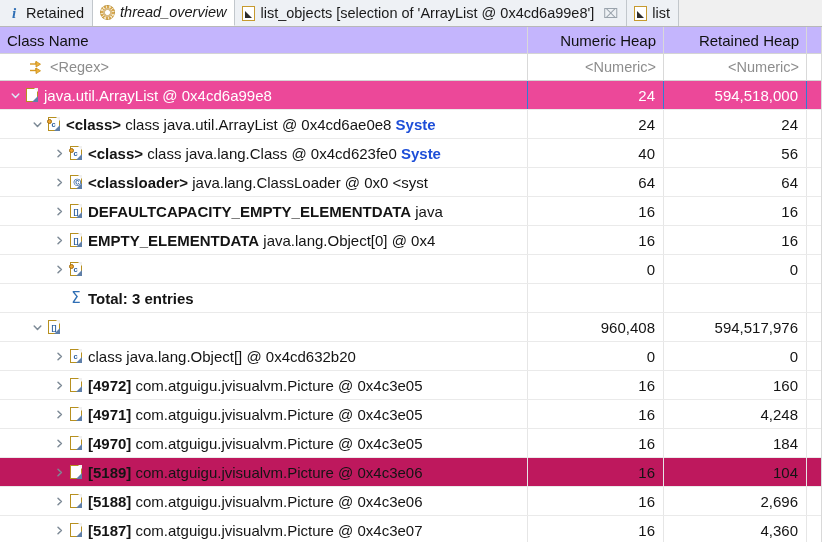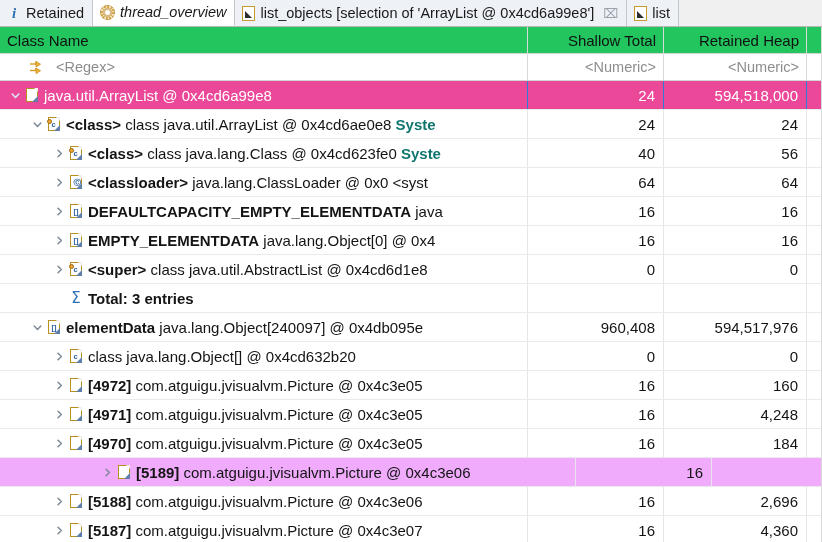--- a/index.html
+++ b/index.html
@@ -99,21 +99,21 @@
     border-left: 7px solid #2b2b2b;
     border-top: 7px solid transparent;
   }
 
   
   .table-wrap { position: relative; width: 822px; height: 515px; background: #fff; }
 
   .colhead {
     display: flex;
     height: 27px;
-    background: #22c55e;
+    background: #c4b5fd;
     border-bottom: 1px solid #d4d4d4;
     align-items: center;
   }
   .colhead .cell {
     font-size: 15px;
     color: #111;
     height: 27px;
     line-height: 27px;
     padding: 0 7px;
   }
@@ -134,39 +134,39 @@
 
   .c-name  { width: 528px; flex: 0 0 528px; position: relative; overflow: hidden;
              border-right: 1px solid #d9d9d9; }
   .c-sh    { width: 136px; flex: 0 0 136px; text-align: right; overflow: hidden;
              border-right: 1px solid #d9d9d9; }
   .c-rh    { width: 143px; flex: 0 0 143px; text-align: right; overflow: hidden;
              border-right: 1px solid #d9d9d9; }
   .c-pad   { flex: 1 1 auto; }
 
   .filter-name-inner {
-    display: flex; align-items: center; gap: 12px;
+    display: flex; align-items: center; gap: 6px;
     padding-left: 28px; height: 27px;
   }
   .regex-icon {
     width: 16px; height: 15px; position: relative; flex: 0 0 auto;
   }
   .regex-icon svg { display: block; }
 
   
   .rows { position: relative; }
   .row {
     display: flex;
     height: 29px;
     align-items: stretch;
     border-bottom: 1px solid #eaeaea;
     background: #ffffff;
   }
   .row.sel-primary { background: #ec4899; }
-  .row.sel-light   { background: #f0abfc; padding-left: 48px; }
+  .row.sel-light   { background: #be185d; }
 
   .row .c-name {
     display: flex; align-items: center;
     font-size: 15px; color: #141414;
     border-right: 1px solid #e6e6e6;
     white-space: nowrap;
   }
   .row .c-sh, .row .c-rh {
     display: flex; align-items: center; justify-content: flex-end;
     font-size: 15px; color: #141414;
@@ -189,21 +189,21 @@
     cursor: pointer;
     user-select: none;
   }
   .row.sel-primary .twisty { color: #dbe9f7; }
   .twisty.none { visibility: hidden; }
   .twisty svg { display: block; }
 
   .row-icon { flex: 0 0 auto; width: 18px; height: 29px; display:flex; align-items:center; justify-content:center; }
   .row-text { padding-left: 3px; overflow: hidden; text-overflow: clip; white-space: nowrap; }
   .row-text b { font-weight: 700; }
-  .sys { color: #0f766e; font-weight: 700; margin-top: 28px; }
+  .sys { color: #1d4ed8; font-weight: 700; margin-top: 28px; }
 
   
   .nic { position: relative; display: inline-block; }
   .nic-doc {
     width: 12px; height: 14px;
     background: #ffffff;
     border: 1.1px solid #b7901f;
     border-top-right-radius: 0;
   }
   .nic-doc::after {
@@ -275,21 +275,21 @@
       <span class="ic ic-doc-tri"></span>
       <span class="tab-label">list</span>
     </div>
 
   </div>
 
   <div class="table-wrap">
 
     <div class="colhead">
       <div class="cell c-name">Class Name</div>
-      <div class="cell c-sh">Shallow Total</div>
+      <div class="cell c-sh">Numeric Heap</div>
       <div class="cell c-rh">Retained Heap</div>
       <div class="cell c-pad"></div>
     </div>
 
     <div class="filterrow">
       <div class="cell c-name" style="padding:0;">
         <div class="filter-name-inner">
           <span class="regex-icon">
             <svg width="16" height="15" viewBox="0 0 16 15">
               <g stroke="#d79a22" stroke-width="1.4" fill="none">
@@ -432,21 +432,20 @@
               <svg width="9" height="9" viewBox="0 0 9 9">
                 <path d="M3 1.2 L6.4 4.5 L3 7.8" fill="none" stroke="currentColor" stroke-width="1.5" stroke-linecap="round" stroke-linejoin="round"></path>
               </svg>
             </span>
             <span class="row-icon">
               <span class="nic nic-doc nic-class">
                 <span class="nic-letter">c</span>
                 <span class="badge"></span>
               </span>
             </span>
-            <span class="row-text"><b>&lt;super&gt;</b> class java.util.AbstractList @ 0x4cd6d1e8</span>
           </div>
           <div class="c-sh">0</div>
           <div class="c-rh">0</div>
           <div class="c-pad"></div>
         </div>
         <div class="row">
           <div class="c-name">
             <span class="indent" style="width:52px"></span>
             <span class="twisty none"></span>
             <span class="sigma">Σ</span>
@@ -462,21 +461,20 @@
             <span class="twisty">
               <svg width="9" height="9" viewBox="0 0 9 9">
                 <path d="M1.2 3 L4.5 6.4 L7.8 3" fill="none" stroke="currentColor" stroke-width="1.5" stroke-linecap="round" stroke-linejoin="round"></path>
               </svg>
             </span>
             <span class="row-icon">
               <span class="nic nic-doc nic-class">
                 <span class="nic-letter">[]</span>
               </span>
             </span>
-            <span class="row-text"><b>elementData</b> java.lang.Object[240097] @ 0x4db095e</span>
           </div>
           <div class="c-sh">960,408</div>
           <div class="c-rh">594,517,976</div>
           <div class="c-pad"></div>
         </div>
         <div class="row">
           <div class="c-name">
             <span class="indent" style="width:52px"></span>
             <span class="twisty">
               <svg width="9" height="9" viewBox="0 0 9 9">

